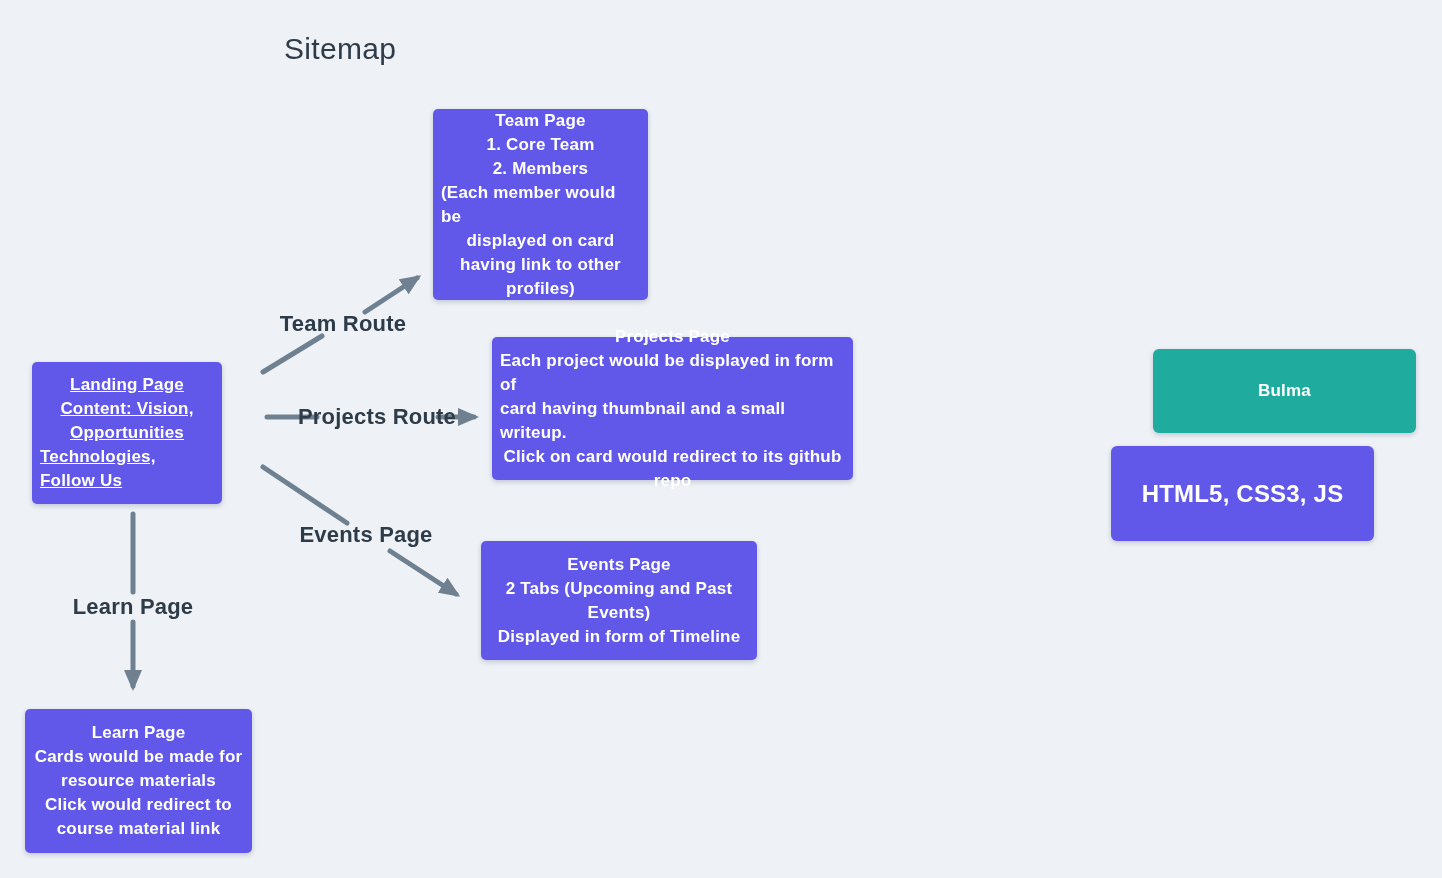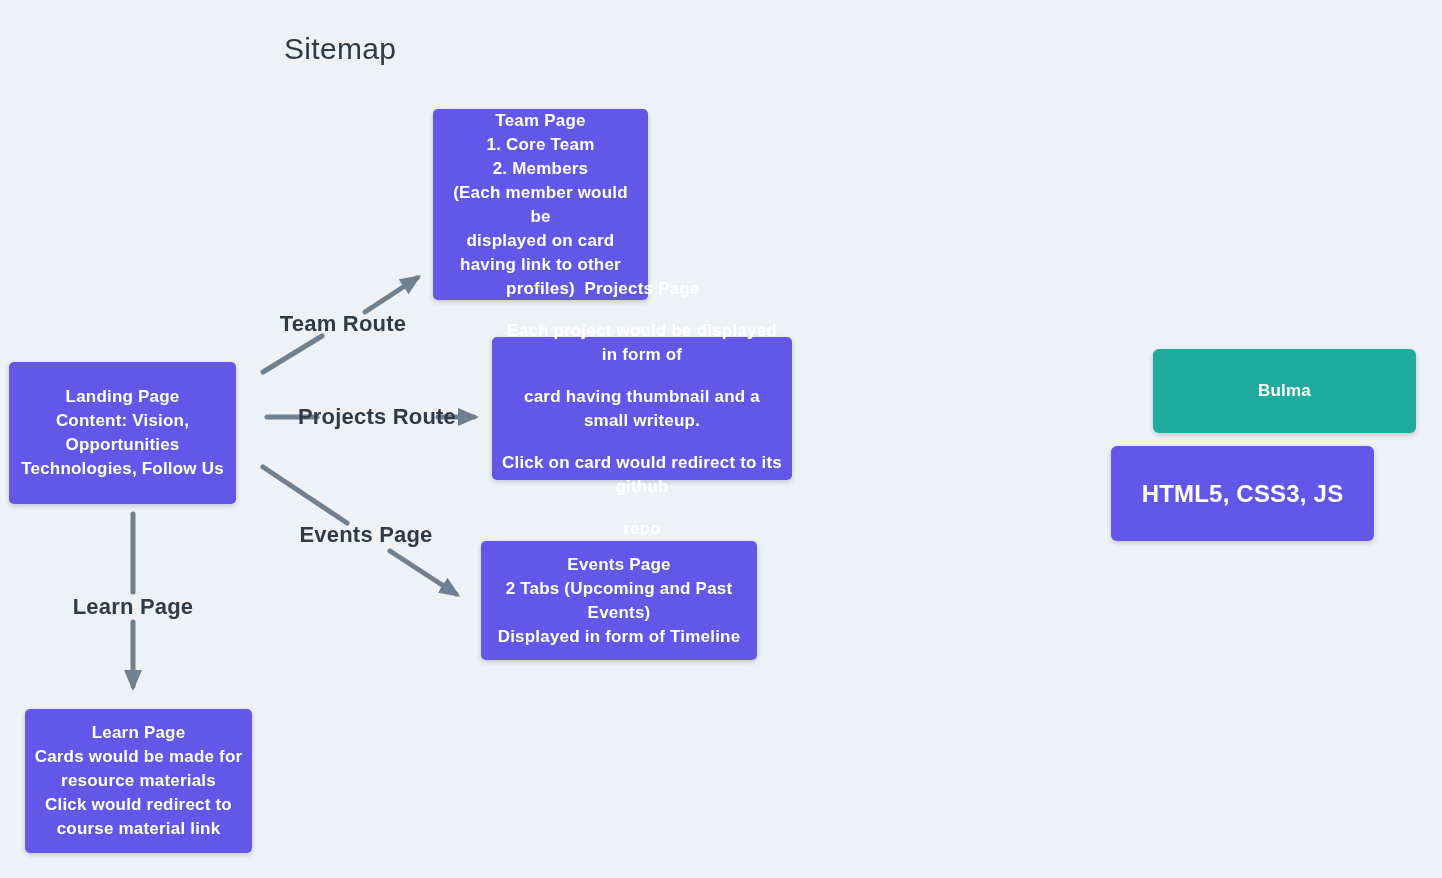--- a/index.html
+++ b/index.html
@@ -46,43 +46,43 @@
   .arrowhead { fill: var(--arrow); }
   .node {
     position: absolute;
     border-radius: 5px;
     background: var(--node-purple);
     color: var(--node-text);
     display: flex;
     flex-direction: column;
     justify-content: center;
     align-items: center;
-    text-align: center;
+    text-align: left;
     font-size: 17px;
     font-weight: 700;
     line-height: 24px;
     padding: 6px 8px;
     box-shadow: 0 2px 5px rgba(40, 45, 100, 0.22);
     letter-spacing: 0.2px;
   }
   .node.teal { background: var(--node-teal); }
   .node.big-text { font-size: 24px; }
   .edge-label {
     position: absolute;
     transform: translate(-50%, -50%);
     font-size: 22px;
     font-weight: 600;
     color: var(--heading-text);
     white-space: nowrap;
     letter-spacing: 0.2px;
   }
   
   #node-team-page      { left: 433px;  top: 109px; width: 215px; height: 191px; }
-  #node-landing-page   { left: 9px;   top: 362px; width: 227px; height: 142px; }
-  #node-projects-page  { left: 492px;  top: 337px; width: 300px; height: 143px; gap: 18px; }
+  #node-landing-page   { left: 32px;   top: 362px; width: 190px; height: 142px; text-decoration: underline; }
+  #node-projects-page  { left: 492px;  top: 337px; width: 361px; height: 143px; }
   #node-events-page    { left: 481px;  top: 541px; width: 276px; height: 119px; }
   #node-learn-page     { left: 25px;   top: 709px; width: 227px; height: 144px; }
   #node-bulma          { left: 1153px; top: 349px; width: 263px; height: 84px; border-radius: 6px; }
   #node-html-css-js    { left: 1111px; top: 446px; width: 263px; height: 95px; border-radius: 6px; }
   #title-sitemap    { left: 284px;  top: 32px; }
   #title-tech-stack { left: 1201px; top: 32px; }
   #label-team-route     { left: 343px; top: 324px; }
   #label-projects-route { left: 377px; top: 417px; }
   #label-events-page    { left: 366px; top: 535px; }
   #label-learn-page     { left: 133px; top: 607px; }

